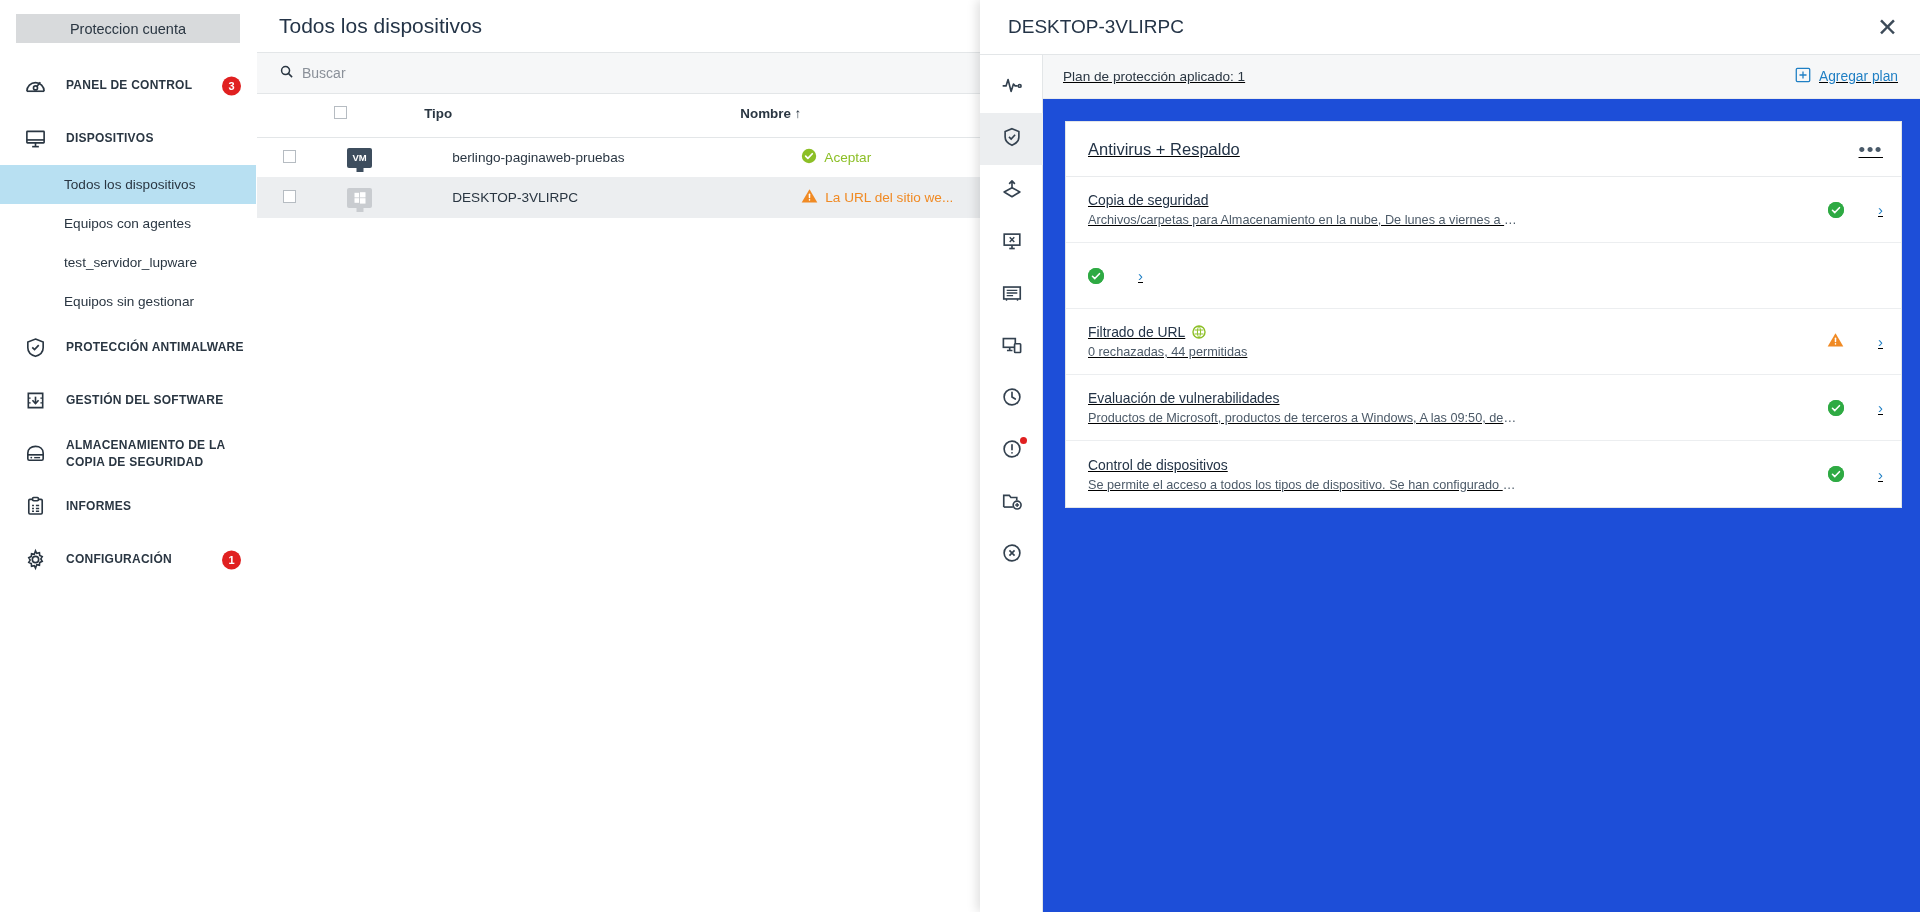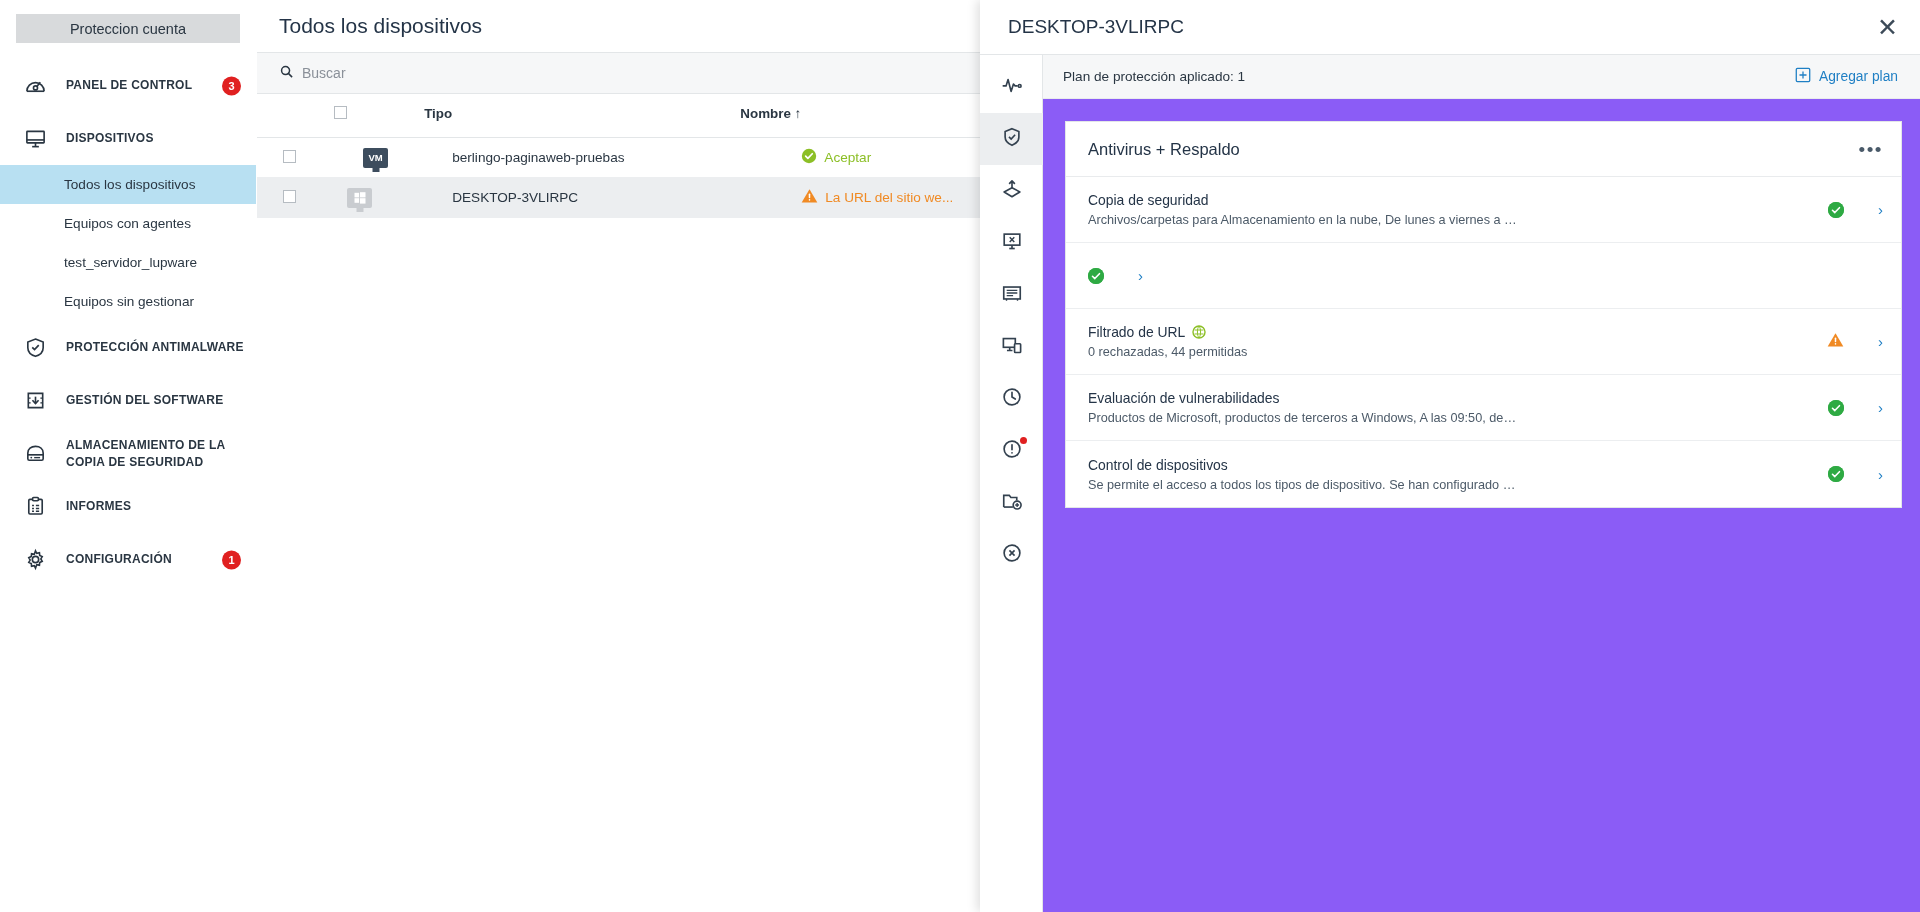--- a/index.html
+++ b/index.html
@@ -94,21 +94,21 @@
   .col-ult { width: 156px; }
   .col-prox { width: 160px; }
   .col-ult2 { width: 120px; }
   .cb {
     width: 13px; height: 13px; border: 1px solid #b6bcc2; background: #fff;
     display: inline-block; cursor: pointer;
   }
   .vm-badge {
     width: 25px; height: 20px; background: #3d4d5e; color: #fff;
     font-size: 9.5px; font-weight: bold; border-radius: 2px;
-    display: flex; align-items: center; justify-content: center; position: relative; margin-left: 16px;
+    display: flex; align-items: center; justify-content: center; position: relative;
   }
   .vm-badge:after {
     content: ""; position: absolute; bottom: -4px; left: 50%; transform: translateX(-50%);
     width: 7px; height: 4px; background: #3d4d5e;
   }
   .win-badge {
     width: 25px; height: 20px; background: #c9ccd0; border-radius: 2px;
     display: flex; align-items: center; justify-content: center; position: relative;
   }
   .win-badge:after {
@@ -144,21 +144,21 @@
   .rail-btn {
     width: 63px; height: 52px; display: flex; align-items: center; justify-content: center;
     cursor: pointer; color: #33414f; position: relative;
   }
   .rail-btn.active { background: #eceef0; }
   .rail-dot {
     position: absolute; top: 12px; right: 16px; width: 7px; height: 7px;
     border-radius: 50%; background: #e02020;
   }
 
-  .panel-content { flex: 1 1 auto; background: #8b5cf6; border-top: 1px solid #e3e6e8; min-width: 0; }
+  .panel-content { flex: 1 1 auto; background: #1d4ed8; border-top: 1px solid #e3e6e8; min-width: 0; text-decoration: underline; }
   .panel-bar {
     height: 44px; background: #f6f7f8; display: flex; align-items: center;
     padding: 0 22px 0 20px; border-bottom: 1px solid #e9ebed;
   }
   .plan-applied { font-size: 13.6px; color: #2a3642; flex: 1 1 auto; }
   .add-plan { display: flex; align-items: center; gap: 8px; color: #1f7fc4; font-size: 13.8px; cursor: pointer; }
 
   .plan-card {
     margin: 22px 18px 0 22px; background: #fff; border: 1px solid #e3e6e8;
   }

